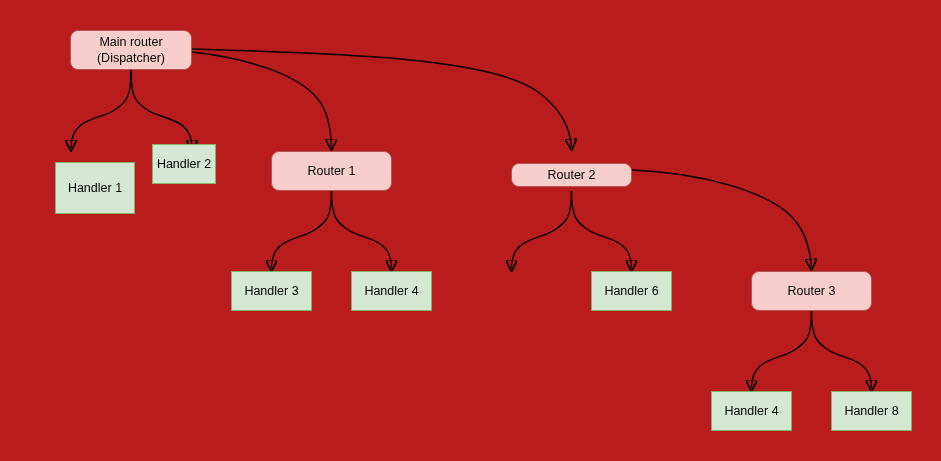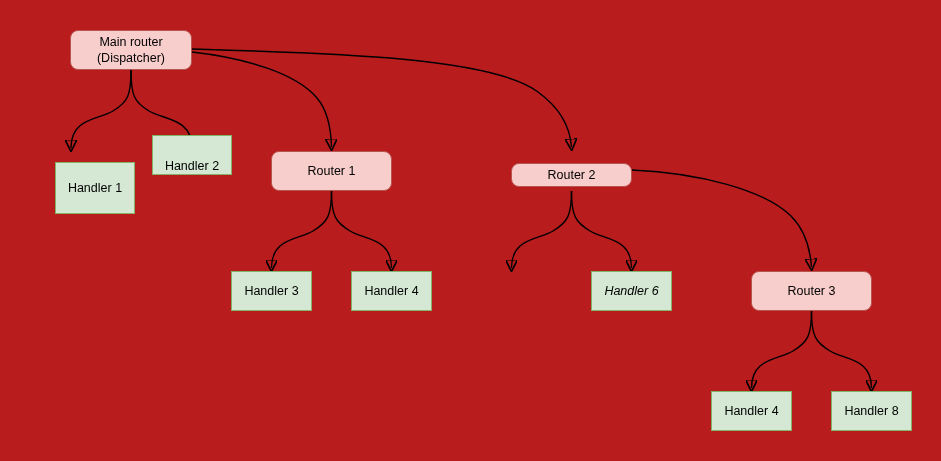--- a/index.html
+++ b/index.html
@@ -65,37 +65,37 @@
   </svg>
 
   <div class="node router" style="left:70px;  top:30px;  width:122px; height:40px;">
     <span>Main router
 (Dispatcher)</span>
   </div>
 
   <div class="node handler" style="left:31px;  top:162px; width:80px;  height:52px;margin-left:24px;">
     <span>Handler 1</span>
   </div>
-  <div class="node handler" style="left:152px; top:135px; width:80px;  height:40px;align-items:flex-end;">
+  <div class="node handler" style="left:152px; top:144px; width:64px;  height:40px;">
     <span>Handler 2</span>
   </div>
   <div class="node router" style="left:271px; top:151px; width:121px; height:40px;">
     <span>Router 1</span>
   </div>
   <div class="node router" style="left:511px; top:151px; width:121px; height:24px;margin-top:12px;">
     <span>Router 2</span>
   </div>
 
   <div class="node handler" style="left:231px; top:271px; width:81px;  height:40px;">
     <span>Handler 3</span>
   </div>
   <div class="node handler" style="left:351px; top:271px; width:81px;  height:40px;">
     <span>Handler 4</span>
   </div>
-  <div class="node handler" style="left:591px; top:271px; width:81px;  height:40px;font-style:italic;">
+  <div class="node handler" style="left:591px; top:271px; width:81px;  height:40px;">
     <span>Handler 6</span>
   </div>
   <div class="node router" style="left:751px; top:271px; width:121px; height:40px;">
     <span>Router 3</span>
   </div>
 
   <div class="node handler" style="left:711px; top:391px; width:81px;  height:40px;">
     <span>Handler 4</span>
   </div>
   <div class="node handler" style="left:831px; top:391px; width:81px;  height:40px;">

